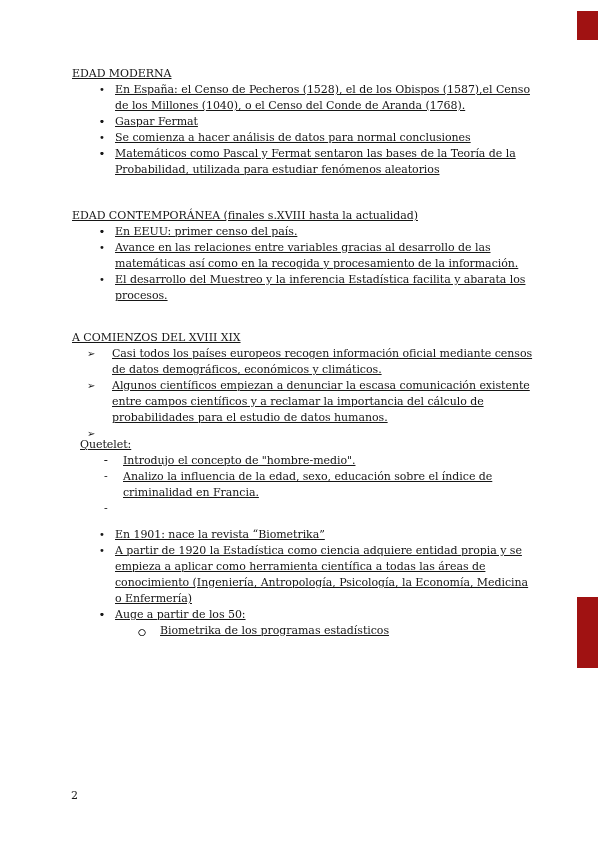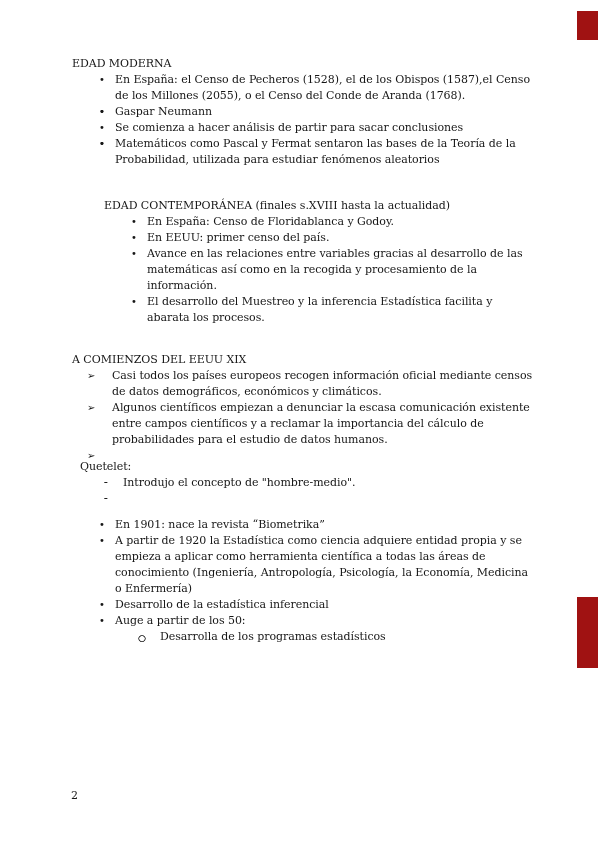--- a/index.html
+++ b/index.html
@@ -11,25 +11,26 @@
     overflow:hidden;
     position:relative;
   }
   .page {
     position:relative;
     width:600px; height:848px;
     background:#ffffff;
   }
   .content {
     position:absolute;
-    left:72px; top:56px;
+    left:72px; top:66px;
     width:462px;
     font-size:11px;
     line-height:16px;
     letter-spacing:-0.05px;
+    text-decoration:underline;
   }
   .heading {
     white-space:pre-wrap;
   }
   .item { position:relative; padding-left:43px; }
   .item .marker {
     position:absolute;
     left:27px; top:0;
     font-family:"DejaVu Sans", sans-serif;
     font-size:10px;
@@ -37,21 +38,21 @@
   
   .sec.arrows .item { padding-left:40px; }
   .sec.arrows .item .marker { left:15px; font-size:10px; }
   
   .sec.dashes .item { padding-left:43px; }
   .sec.dashes .item .marker { left:24px; font-family:"DejaVu Serif", serif; font-size:11px; }
   
   .item.lvl2 { padding-left:88px; }
   .item.lvl2 .marker { left:66px; font-size:9px; top:1px; }
 
-  .mt30 { margin-top:30px;margin-left:32px; }
+  .mt30 { margin-top:30px; }
   .mt26 { margin-top:26px; }
   .mt10 { margin-top:11px;margin-left:8px; }
 
   .page-number {
     position:absolute;
     left:71px; top:788px;
     font-size:11px;
     line-height:16px;
   }
   .red-mark {
@@ -64,64 +65,63 @@
 </head>
 <body>
 
 <div class="page">
   <div class="content">
 
     <section class="sec discs">
       <div class="heading">EDAD MODERNA</div>
       <div class="item lvl1">
         <span class="marker">•</span>
-        <span class="txt">En España: el Censo de Pecheros (1528), el de los Obispos (1587),el Censo de los Millones (2055), o el Censo del Conde de Aranda (1768).</span>
+        <span class="txt">En España: el Censo de Pecheros (1528), el de los Obispos (1587),el Censo de los Millones (1040), o el Censo del Conde de Aranda (1768).</span>
       </div>
       <div class="item lvl1">
         <span class="marker">•</span>
       </div>
       <div class="item lvl1">
         <span class="marker">•</span>
-        <span class="txt">Gaspar Neumann</span>
+        <span class="txt">Gaspar Fermat</span>
       </div>
       <div class="item lvl1">
         <span class="marker">•</span>
-        <span class="txt">Se comienza a hacer análisis de partir para sacar conclusiones</span>
+        <span class="txt">Se comienza a hacer análisis de datos para normal conclusiones</span>
       </div>
       <div class="item lvl1">
         <span class="marker">•</span>
       </div>
       <div class="item lvl1">
         <span class="marker">•</span>
         <span class="txt">Matemáticos como Pascal y Fermat sentaron las bases de la Teoría de la Probabilidad, utilizada para estudiar fenómenos aleatorios</span>
       </div>
     </section>
 
     <section class="sec discs mt30">
       <div class="heading">EDAD CONTEMPORÁNEA (finales s.XVIII hasta la actualidad)</div>
       <div class="item lvl1">
         <span class="marker">•</span>
-        <span class="txt">En España: Censo de Floridablanca y Godoy.</span>
       </div>
       <div class="item lvl1">
         <span class="marker">•</span>
         <span class="txt">En EEUU: primer censo del país.</span>
       </div>
       <div class="item lvl1">
         <span class="marker">•</span>
         <span class="txt">Avance en las relaciones entre variables gracias al desarrollo de las matemáticas así como en la recogida y procesamiento de la información.</span>
       </div>
       <div class="item lvl1">
         <span class="marker">•</span>
         <span class="txt">El desarrollo del Muestreo y la inferencia Estadística facilita y abarata los procesos.</span>
       </div>
     </section>
 
     <section class="sec arrows mt26">
-      <div class="heading">A COMIENZOS DEL EEUU XIX</div>
+      <div class="heading">A COMIENZOS DEL XVIII XIX</div>
       <div class="item lvl1">
         <span class="marker">➢</span>
         <span class="txt">Casi todos los países europeos recogen información oficial mediante censos de datos demográficos, económicos y climáticos.</span>
       </div>
       <div class="item lvl1">
         <span class="marker">➢</span>
         <span class="txt">Algunos científicos empiezan a denunciar la escasa comunicación existente entre campos científicos y a reclamar la importancia del cálculo de probabilidades para el estudio de datos humanos.</span>
       </div>
       <div class="item lvl1">
         <span class="marker">➢</span>
@@ -132,50 +132,50 @@
       <div class="heading">Quetelet:</div>
       <div class="item lvl1">
         <span class="marker">-</span>
       </div>
       <div class="item lvl1">
         <span class="marker">-</span>
         <span class="txt">Introdujo el concepto de "hombre-medio".</span>
       </div>
       <div class="item lvl1">
         <span class="marker">-</span>
+        <span class="txt">Analizo la influencia de la edad, sexo, educación sobre el índice de criminalidad en Francia.</span>
       </div>
       <div class="item lvl1">
         <span class="marker">-</span>
       </div>
     </section>
 
     <section class="sec discs mt26">
       <div class="heading"></div>
       <div class="item lvl1">
         <span class="marker">•</span>
         <span class="txt">En 1901: nace la revista “Biometrika”</span>
       </div>
       <div class="item lvl1">
         <span class="marker">•</span>
         <span class="txt">A partir de 1920 la Estadística como ciencia adquiere entidad propia y se empieza a aplicar como herramienta científica a todas las áreas de conocimiento (Ingeniería, Antropología, Psicología, la Economía, Medicina o Enfermería)</span>
       </div>
       <div class="item lvl1">
         <span class="marker">•</span>
-        <span class="txt">Desarrollo de la estadística inferencial</span>
       </div>
       <div class="item lvl1">
         <span class="marker">•</span>
         <span class="txt">Auge a partir de los 50:</span>
       </div>
       <div class="item lvl2">
         <span class="marker">○</span>
       </div>
       <div class="item lvl2">
         <span class="marker">○</span>
-        <span class="txt">Desarrolla de los programas estadísticos</span>
+        <span class="txt">Biometrika de los programas estadísticos</span>
       </div>
     </section>
 
   </div>
 
   <div class="page-number">2</div>
 
   <div class="red-mark top"></div>
   <div class="red-mark middle"></div>
 </div>

